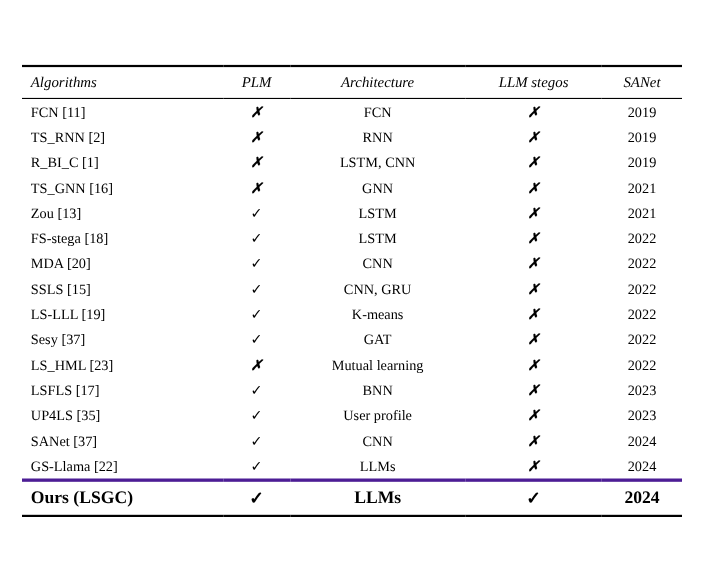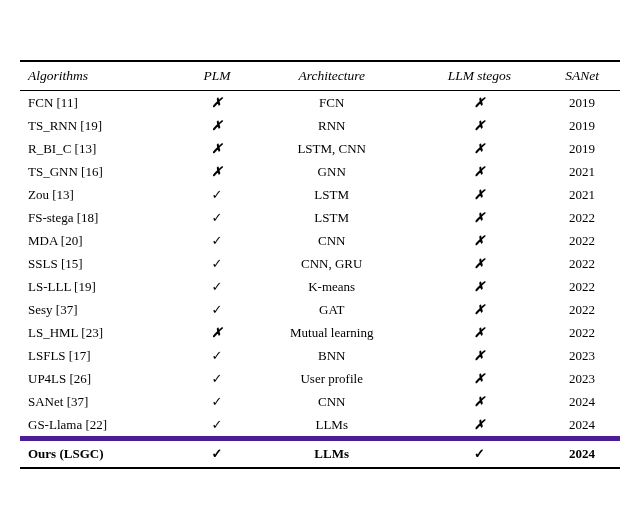--- a/index.html
+++ b/index.html
@@ -43,23 +43,23 @@
     }
     tbody tr td:first-child {
       text-align: left;
       padding-left: 8px;
       margin-top: 32px;
     }
     tfoot tr td {
       text-align: center;
       padding: 5px 4px;
       font-weight: bold;
-      border-top: 5px solid #4c1d95;
+      border-top: 3px solid #4c1d95;
       border-bottom: 2px solid #000;
-      font-size: 13px;
+      font-size: 16px;
     }
     tfoot tr td:first-child {
       text-align: left;
       padding-left: 8px;
     }
   </style>
 </head>
 <body>
 
 <div class="table-container">
@@ -75,28 +75,28 @@
     </thead>
     <tbody id="table-body">
     <tr>
           <td>FCN [11]</td>
           <td style="font-style: italic; font-weight: bold;">✗</td>
           <td>FCN</td>
           <td style="font-style: italic; font-weight: bold;">✗</td>
           <td>2019</td>
         </tr>
         <tr>
-          <td>TS_RNN [19]</td>
+          <td>TS_RNN [2]</td>
           <td style="font-style: italic; font-weight: bold;">✗</td>
           <td>RNN</td>
           <td style="font-style: italic; font-weight: bold;">✗</td>
           <td>2019</td>
         </tr>
         <tr>
-          <td>R_BI_C [13]</td>
+          <td>R_BI_C [1]</td>
           <td style="font-style: italic; font-weight: bold;">✗</td>
           <td>LSTM, CNN</td>
           <td style="font-style: italic; font-weight: bold;">✗</td>
           <td>2019</td>
         </tr>
         <tr>
           <td>TS_GNN [16]</td>
           <td style="font-style: italic; font-weight: bold;">✗</td>
           <td>GNN</td>
           <td style="font-style: italic; font-weight: bold;">✗</td>
@@ -152,21 +152,21 @@
           <td>2022</td>
         </tr>
         <tr>
           <td>LSFLS [17]</td>
           <td style="font-weight: normal;">✓</td>
           <td>BNN</td>
           <td style="font-style: italic; font-weight: bold;">✗</td>
           <td>2023</td>
         </tr>
         <tr>
-          <td>UP4LS [26]</td>
+          <td>UP4LS [35]</td>
           <td style="font-weight: normal;">✓</td>
           <td>User profile</td>
           <td style="font-style: italic; font-weight: bold;">✗</td>
           <td>2023</td>
         </tr>
         <tr>
           <td>SANet [37]</td>
           <td style="font-weight: normal;">✓</td>
           <td>CNN</td>
           <td style="font-style: italic; font-weight: bold;">✗</td>

